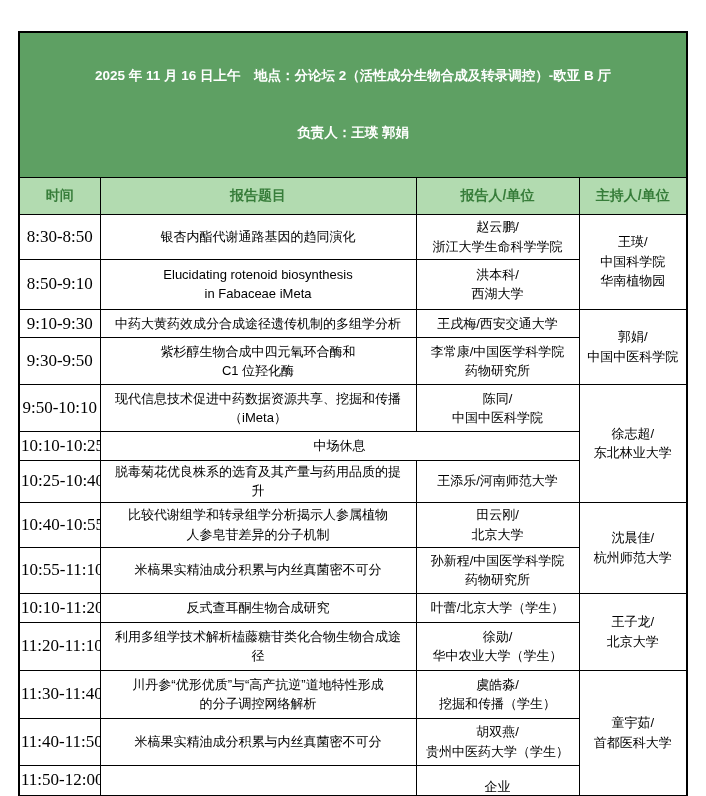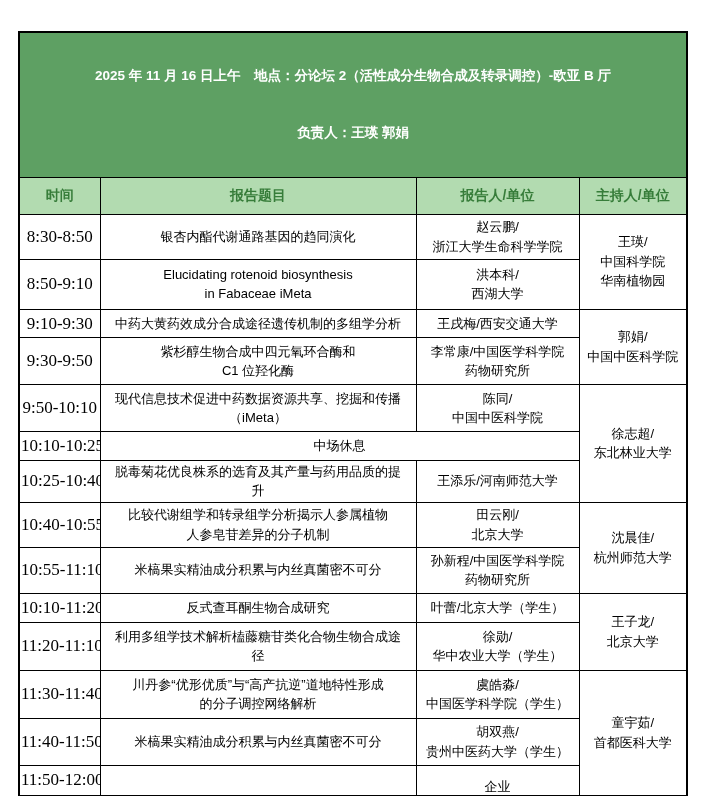--- a/index.html
+++ b/index.html
@@ -142,21 +142,21 @@
 径</td>
       <td>徐勋/
 华中农业大学（学生）</td>
     </tr>
 
     <tr style="height:48px">
       <td class="time">11:30-11:40</td>
       <td>川丹参“优形优质”与“高产抗逆”道地特性形成
 的分子调控网络解析</td>
       <td>虞皓淼/
-中国医学科学院（学生）</td>
+挖掘和传播（学生）</td>
       <td rowspan="3">童宇茹/
 首都医科大学</td>
     </tr>
     <tr style="height:47px">
       <td class="time">11:40-11:50</td>
       <td>米槁果实精油成分积累与内丝真菌密不可分</td>
       <td>胡双燕/
 贵州中医药大学（学生）</td>
     </tr>
     <tr style="height:30px">

